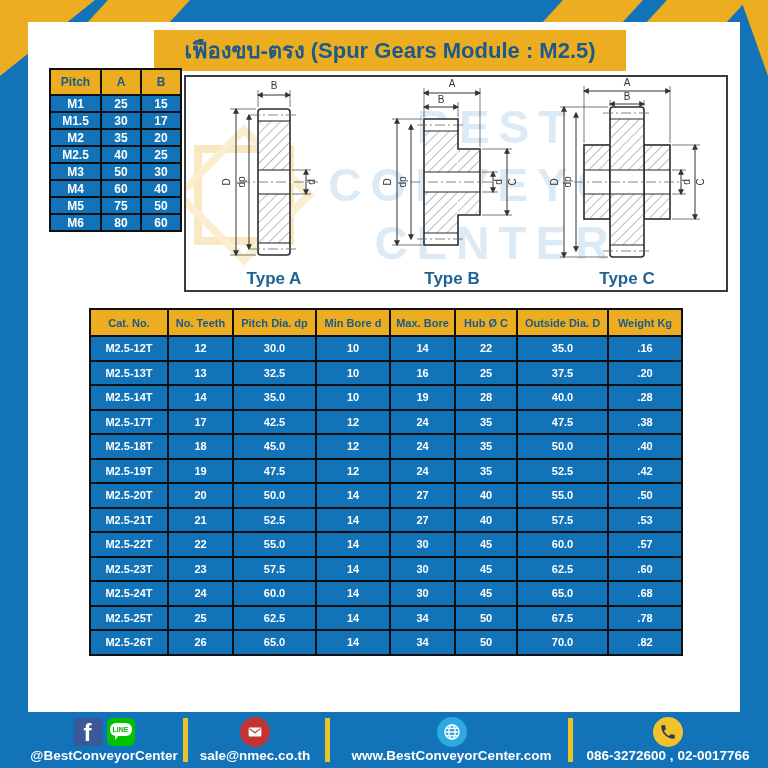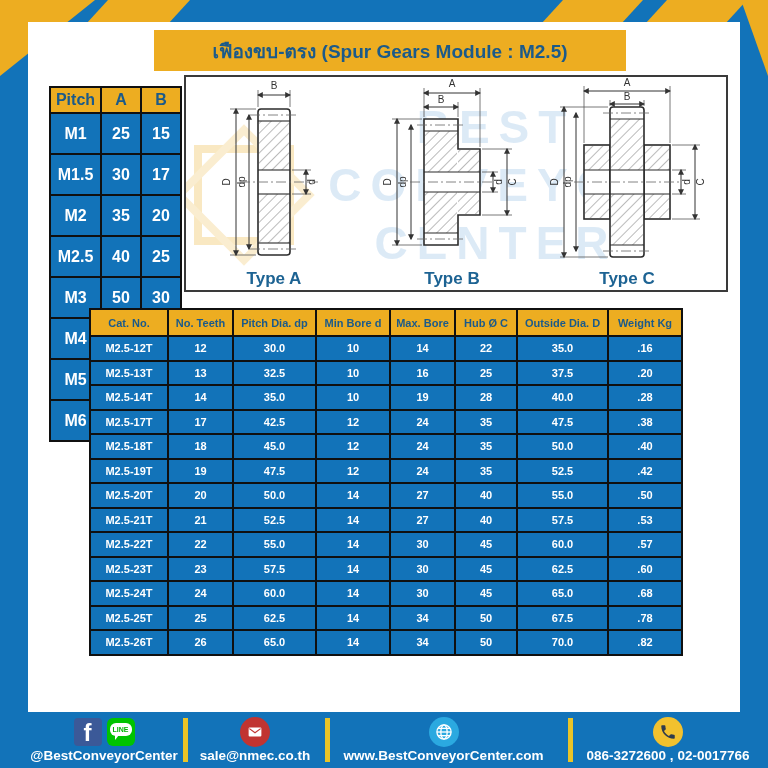--- a/index.html
+++ b/index.html
@@ -11,31 +11,31 @@
   .stripe{position:absolute;top:0;background:#EDAD21}
   .corner-l{left:0;width:95px;height:76px;clip-path:polygon(0 0,95px 0,0 76px)}
   .s2{left:86px;width:104px;height:24px;clip-path:polygon(22px 0,104px 0,82px 24px,0 24px)}
   .s3{left:541px;width:102px;height:24px;clip-path:polygon(22px 0,102px 0,80px 24px,0 24px)}
   .s4{left:645px;width:102px;height:24px;clip-path:polygon(22px 0,102px 0,80px 24px,0 24px)}
   .corner-r{right:0;width:27px;height:76px;clip-path:polygon(0 0,27px 0,27px 76px)}
 
   .sheet{position:absolute;left:28px;top:22px;width:712px;height:690px;background:#fff}
 
   .title-bar{position:absolute;left:154px;top:30px;width:472px;height:41px;background:#EDAD21;
-    display:flex;align-items:center;justify-content:center;color:#1B5A8A;font-weight:bold;font-size:19px}
+    display:flex;align-items:center;justify-content:center;color:#1B5A8A;font-weight:bold;font-size:22px}
 
   table{border-collapse:collapse;table-layout:fixed;position:absolute}
   th,td{text-align:center;vertical-align:middle;overflow:hidden}
   th{background:#EDAD21;color:#1B5A8A;font-weight:bold}
   td{background:#1273B9;color:#fff;font-weight:bold}
 
-  .ptable{left:49px;top:86px;width:131px;font-size:16px}
+  .ptable{left:49px;top:68px;width:131px;font-size:12px}
   .ptable th,.ptable td{border:2px solid #101010}
   .ptable thead tr{height:26px}
-  .ptable tbody tr{height:41px}
+  .ptable tbody tr{height:17px}
 
   .gtable{left:89px;top:308px;width:592px;font-size:11px}
   .gtable th,.gtable td{border:2px solid #101010}
   .gtable th{font-size:11px}
   .gtable thead tr{height:27px}
   .gtable tbody tr{height:24.5px}
 
   .panel{position:absolute;left:184px;top:75px;width:544px;height:217px;background:#fff;border:2px solid #3a3a3a}
   .panel svg{display:block}
   .ext{stroke:#555;stroke-width:0.8}
@@ -48,21 +48,21 @@
   .tlab{font-size:17px;font-weight:bold;fill:#1D6393;text-anchor:middle}
   .wmt{font-size:46px;font-weight:bold;fill:#A9CBE9;letter-spacing:9px;text-anchor:middle}
 
   .footer{position:absolute;left:0;top:712px;width:768px;height:56px;background:#1273B9}
   .fsec{position:absolute;top:4px;height:50px;display:flex;flex-direction:column;align-items:center;justify-content:flex-start}
   .ficons{height:31px;display:flex;align-items:center;gap:5px}
   .flabel{color:#fff;font-weight:bold;font-size:13.5px;white-space:nowrap;margin-top:1px}
   .fdiv{position:absolute;top:6px;width:5px;height:44px;background:#E9C428}
   .sec-social{left:28px;width:152px}
   .sec-email{left:188px;width:134px}
-  .sec-web{left:326px;width:235px}
+  .sec-web{left:334px;width:235px}
   .sec-phone{left:573px;width:190px}
   .d1{left:183px}.d2{left:325px}.d3{left:568px}
 
   .fb-icon{width:28px;height:28px;background:#3B5998;border-radius:4px;color:#fff;font-weight:bold;
     font-size:24px;line-height:30px;text-align:center;overflow:hidden}
   .line-icon{width:28px;height:28px;background:#00C300;border-radius:6px;position:relative}
   .line-bubble{position:absolute;left:3px;top:5px;width:22px;height:13px;background:#fff;border-radius:6px;
     color:#00B300;font-size:7px;font-weight:bold;text-align:center;line-height:13px;letter-spacing:0}
   .line-tail{position:absolute;left:8px;top:17px;width:0;height:0;border-left:4px solid #fff;border-bottom:5px solid transparent}
   .circ{width:30px;height:30px;border-radius:50%;display:flex;align-items:center;justify-content:center}

